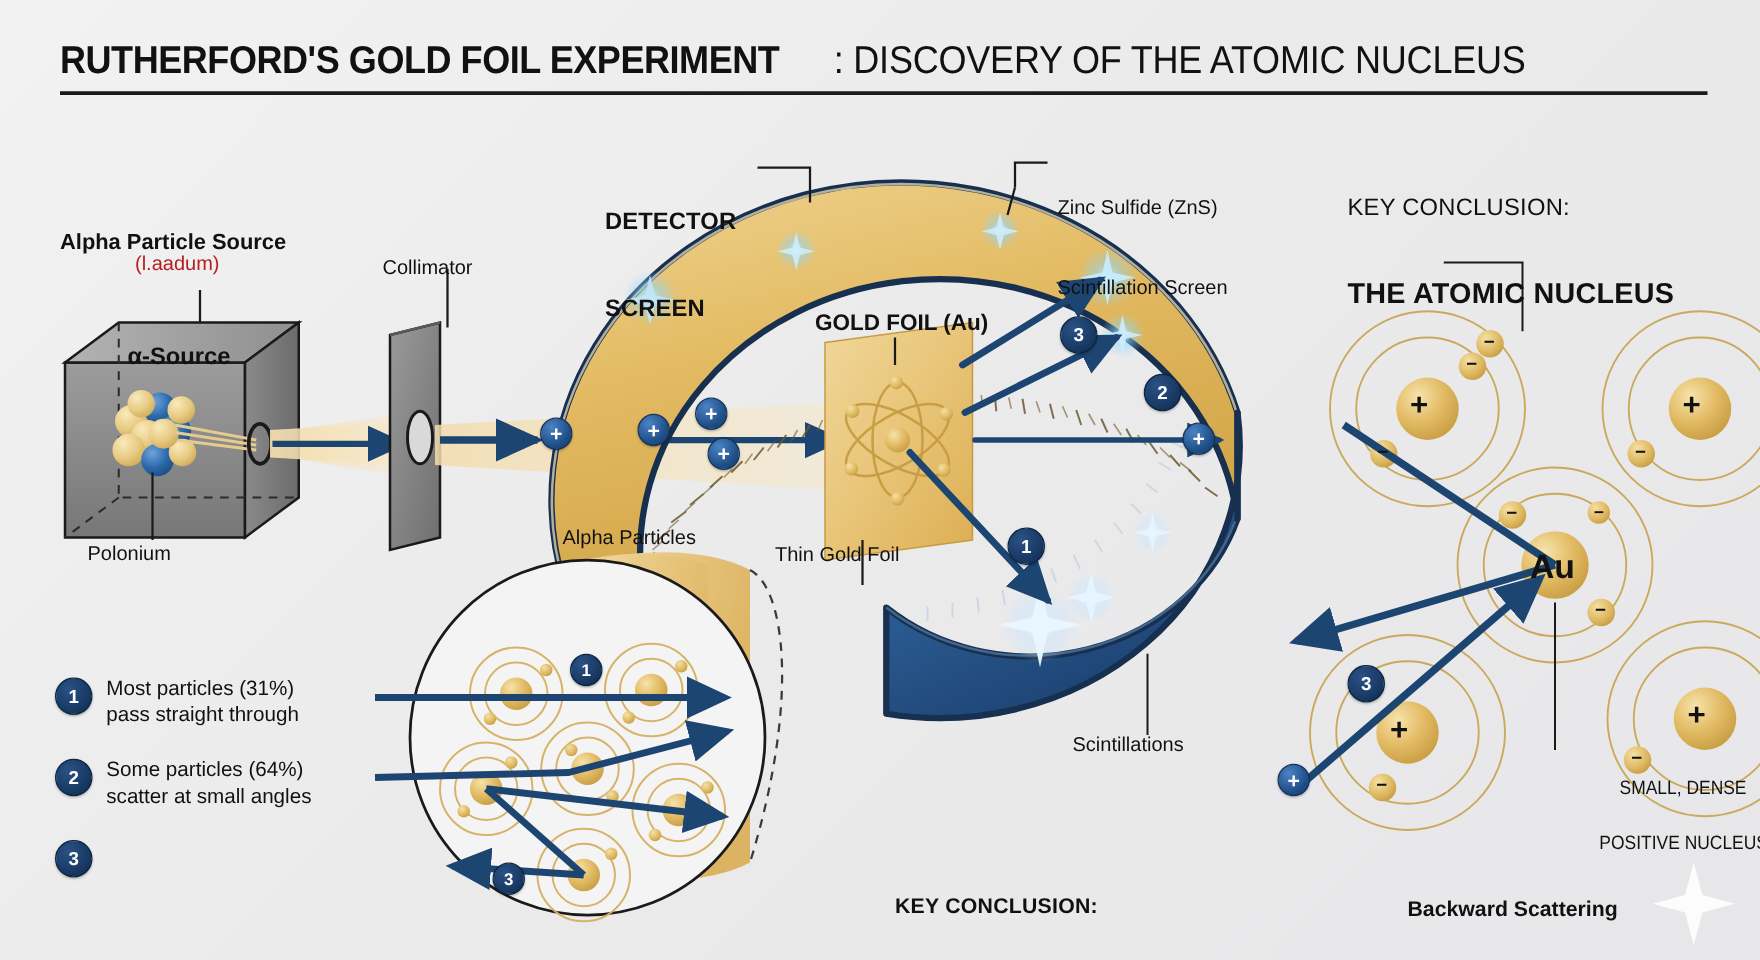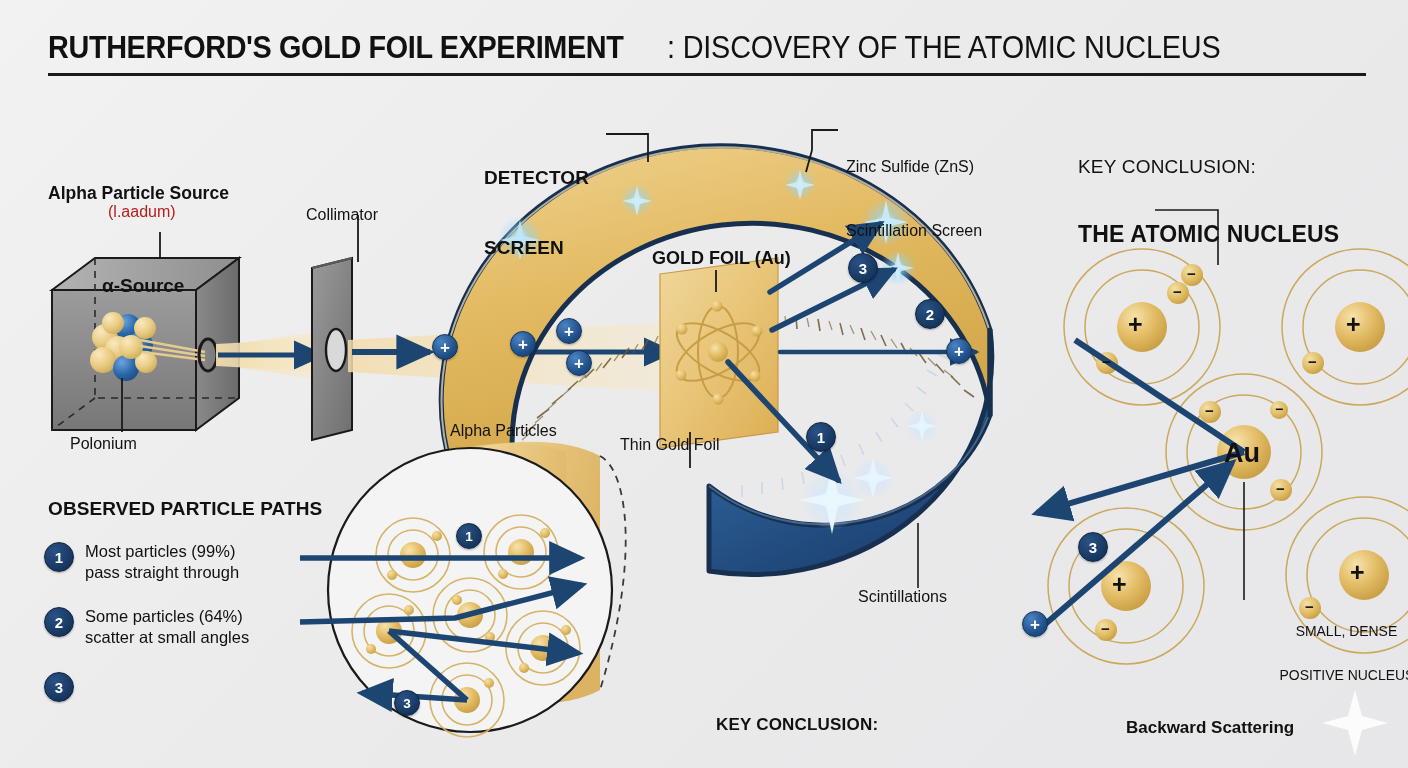--- a/index.html
+++ b/index.html
@@ -486,26 +486,25 @@
     <div>SCREEN</div>
   </div>
   <div class="txt lbl-bold" style="left:652px; top:248px; font-size:18px;">GOLD FOIL (Au)</div>
   <div class="txt lbl" style="left:620px; top:436px;">Thin Gold Foil</div>
   <div class="txt lbl" style="left:858px; top:588px;">Scintillations</div>
 
   <div class="badge" style="left:848px; top:253px;">3</div>
   <div class="badge" style="left:915px; top:299px;">2</div>
   <div class="badge" style="left:806px; top:422px;">1</div>
 
-  <div class="txt sec-head" style="left:48px; top:498px;">OBSERVED PARTICLE PATHS</div>
 
   <div class="legend-row" style="left:44px; top:541px;">
     <div class="badge">1</div>
     <div class="ltext">
-      <div>Most particles (99%)</div>
+      <div>Most particles (31%)</div>
       <div>pass straight through</div>
     </div>
   </div>
 
   <div class="legend-row" style="left:44px; top:606px;">
     <div class="badge">2</div>
     <div class="ltext">
       <div>Some particles (64%)</div>
       <div>scatter at small angles</div>
     </div>

